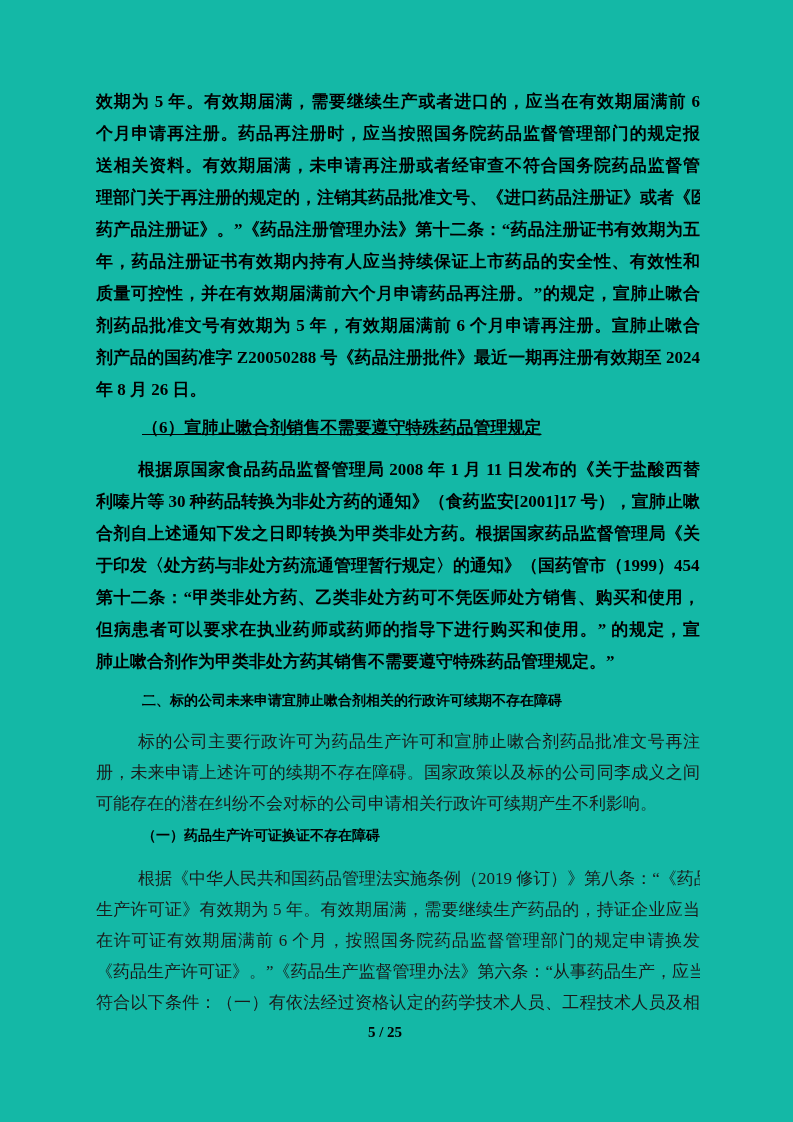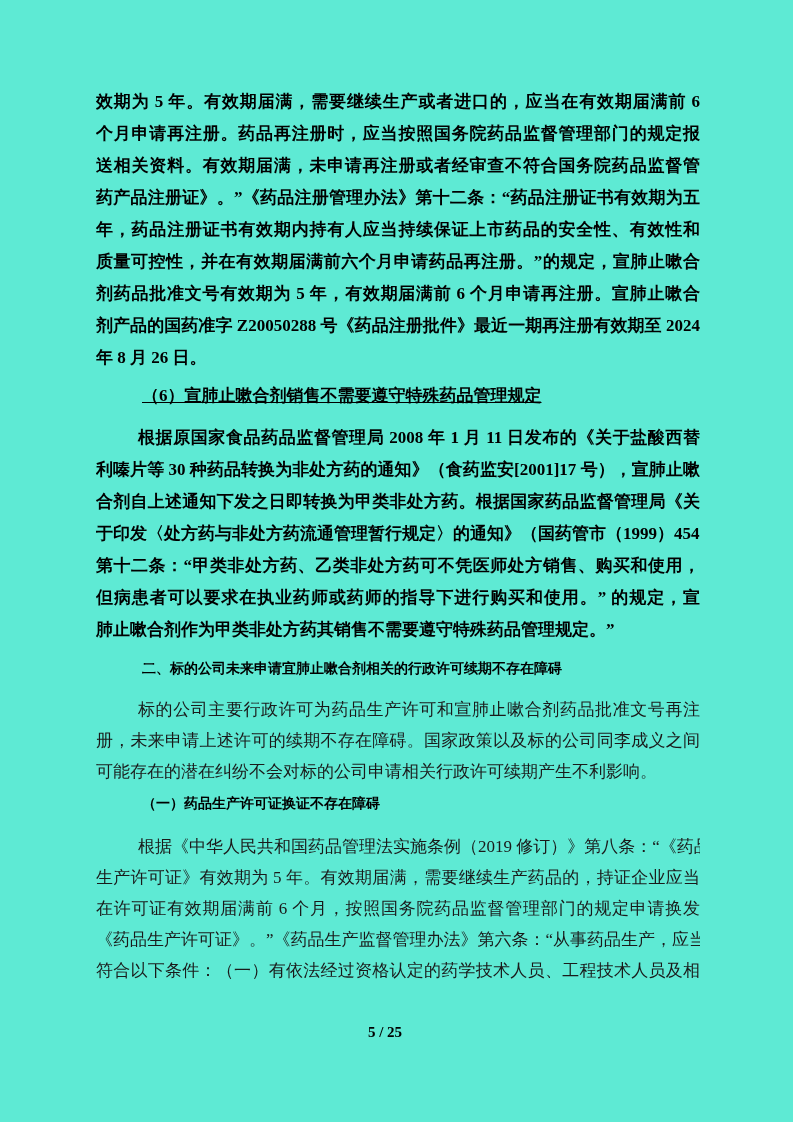--- a/index.html
+++ b/index.html
@@ -4,21 +4,21 @@
 <style>
   html, body {
     margin: 0;
     padding: 0;
     background: #ffffff;
   }
   .page {
     position: relative;
     width: 793px;
     height: 1122px;
-    background: #5eead4;
+    background: #14b8a6;
     overflow: hidden;
     font-family: "Liberation Serif", "DejaVu Serif", serif;
     color: #000000;
   }
   .doc-body {
     position: absolute;
     left: 96px;
     top: 86px;
     width: 604px;
   }
@@ -91,20 +91,21 @@
 </style>
 </head>
 <body>
 
 <div class="page">
   <div class="doc-body">
       <div class="kai">
         <div class="line">效期为 5 年。有效期届满，需要继续生产或者进口的，应当在有效期届满前 6</div>
         <div class="line">个月申请再注册。药品再注册时，应当按照国务院药品监督管理部门的规定报</div>
         <div class="line">送相关资料。有效期届满，未申请再注册或者经审查不符合国务院药品监督管</div>
+        <div class="line">理部门关于再注册的规定的，注销其药品批准文号、《进口药品注册证》或者《医</div>
         <div class="line">药产品注册证》。”《药品注册管理办法》第十二条：“药品注册证书有效期为五</div>
         <div class="line">年，药品注册证书有效期内持有人应当持续保证上市药品的安全性、有效性和</div>
         <div class="line">质量可控性，并在有效期届满前六个月申请药品再注册。”的规定，宣肺止嗽合</div>
         <div class="line">剂药品批准文号有效期为 5 年，有效期届满前 6 个月申请再注册。宣肺止嗽合</div>
         <div class="line">剂产品的国药准字 Z20050288 号《药品注册批件》最近一期再注册有效期至 2024</div>
         <div class="line last">年 8 月 26 日。</div>
       </div>
       <div class="kai-heading">（6）宣肺止嗽合剂销售不需要遵守特殊药品管理规定</div>
       <div class="kai">
         <div class="line indent">根据原国家食品药品监督管理局 2008 年 1 月 11 日发布的《关于盐酸西替</div>

